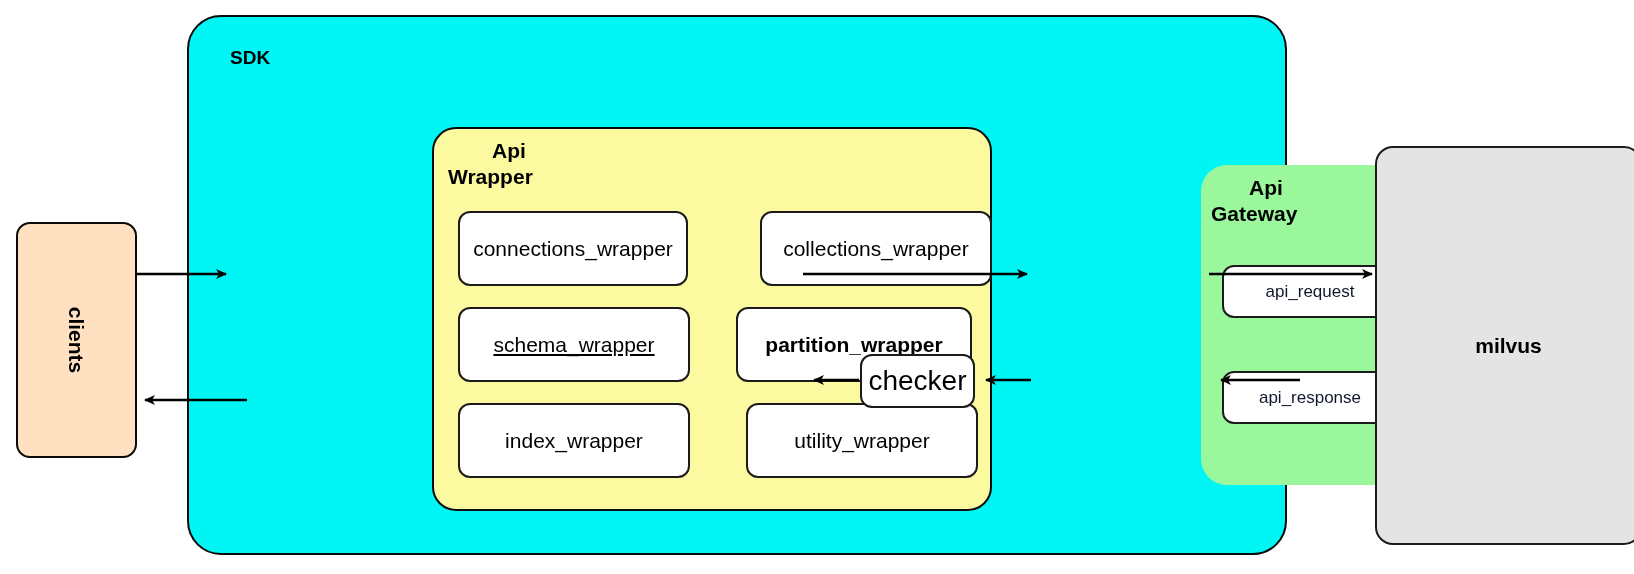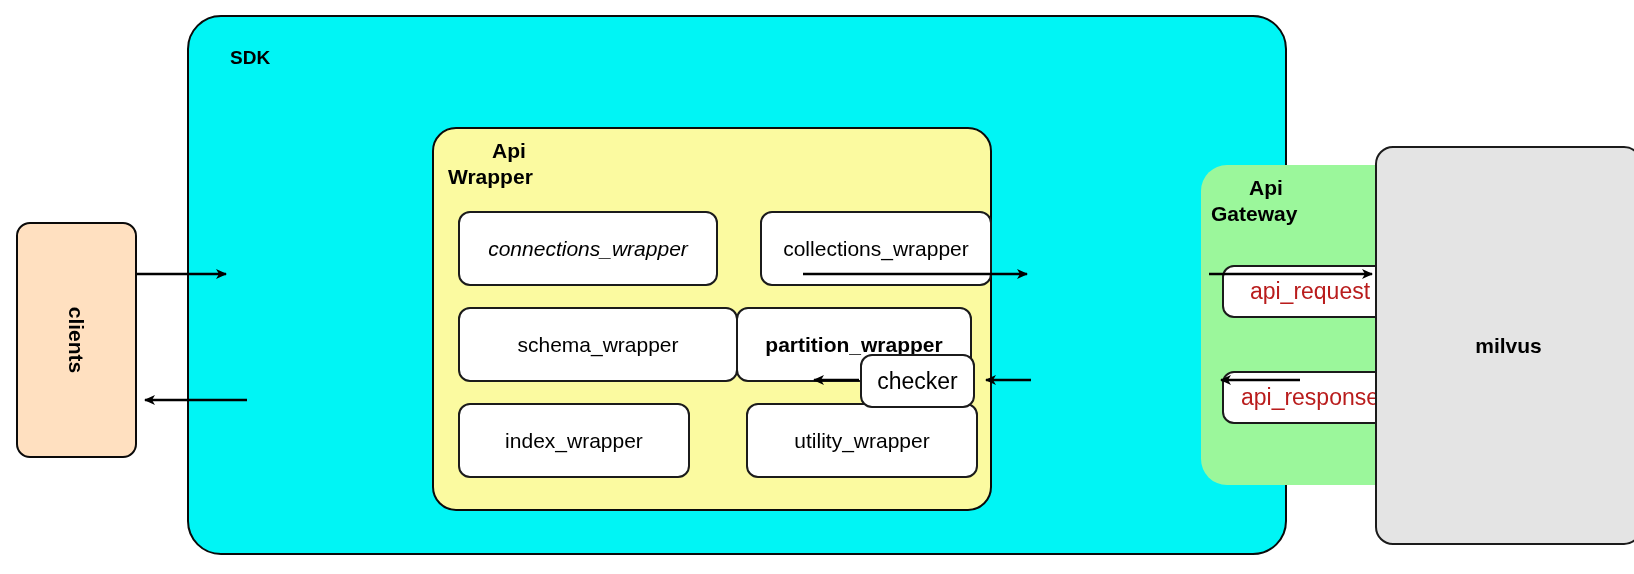--- a/index.html
+++ b/index.html
@@ -131,35 +131,35 @@
   #api-gateway-label .l2 { display: block; padding-left: 0px; }
 
   .gateway-cell {
     position: absolute;
     background: #ffffff;
     border: 2px solid #1b1b1b;
     border-radius: 12px;
     display: flex;
     align-items: center;
     justify-content: center;
-    font-size: 23px;
-    color: #b91c1c;
+    font-size: 17px;
+    color: #0f172a;
     box-sizing: border-box;
   }
 
   
   #checker-node {
     left: 860px;
     top: 354px;
     width: 115px;
     height: 54px;
     background: #ffffff;
     border: 2px solid #1b1b1b;
     border-radius: 12px;
-    font-size: 23px;
+    font-size: 28px;
     color: #000000;
   }
 
   
   #milvus-node {
     left: 1375px;
     top: 146px;
     width: 267px;
     height: 399px;
     background: #e4e4e4;
@@ -191,29 +191,29 @@
 
   <div class="node" id="sdk-container">
     <div id="sdk-label">SDK</div>
 
     <div class="node" id="api-wrapper-container">
       <div id="api-wrapper-label">
         <span class="l1">Api</span>
         <span class="l2">Wrapper</span>
       </div>
 
-      <div class="wrapper-cell" style="left:24px; top:82px; width:260px; height:75px;font-style:italic;">
+      <div class="wrapper-cell" style="left:24px; top:82px; width:230px; height:75px;">
         <span>connections_wrapper</span>
       </div>
 
       <div class="wrapper-cell" style="left:326px; top:82px; width:232px; height:75px;">
         <span>collections_wrapper</span>
       </div>
 
-      <div class="wrapper-cell" style="left:24px; top:178px; width:280px; height:75px;">
+      <div class="wrapper-cell" style="left:24px; top:178px; width:232px; height:75px;text-decoration:underline;">
         <span>schema_wrapper</span>
       </div>
 
       <div class="wrapper-cell" style="left:302px; top:178px; width:236px; height:75px;font-weight:bold;">
         <span>partition_wrapper</span>
       </div>
 
       <div class="wrapper-cell" style="left:24px; top:274px; width:232px; height:75px;">
         <span>index_wrapper</span>
       </div>

